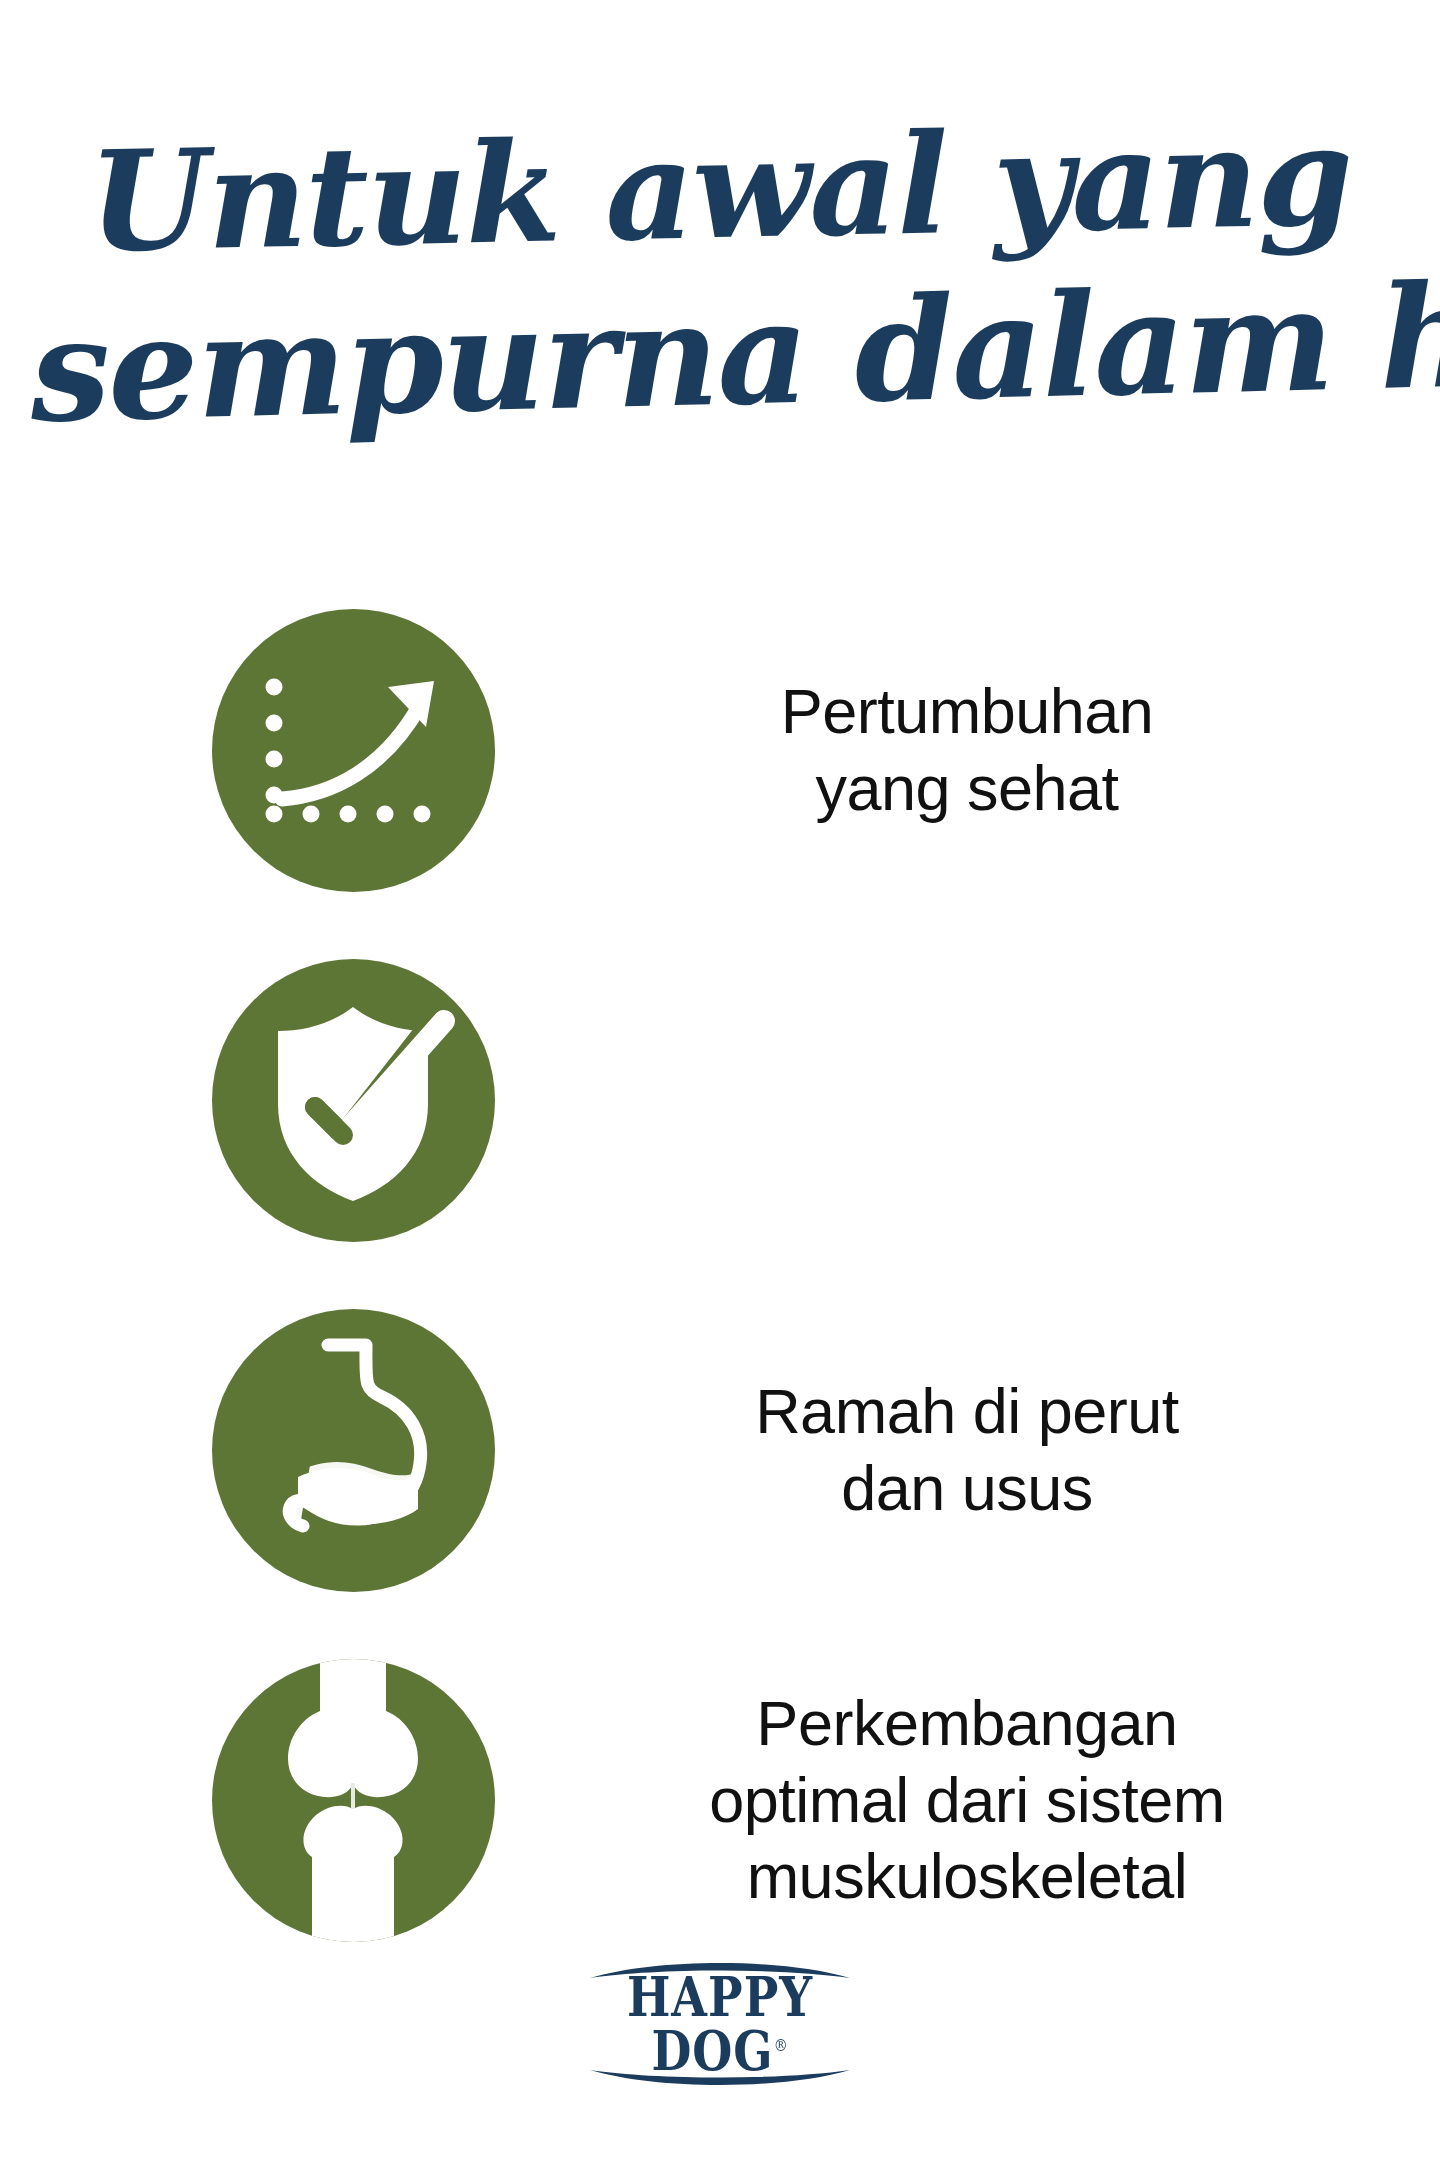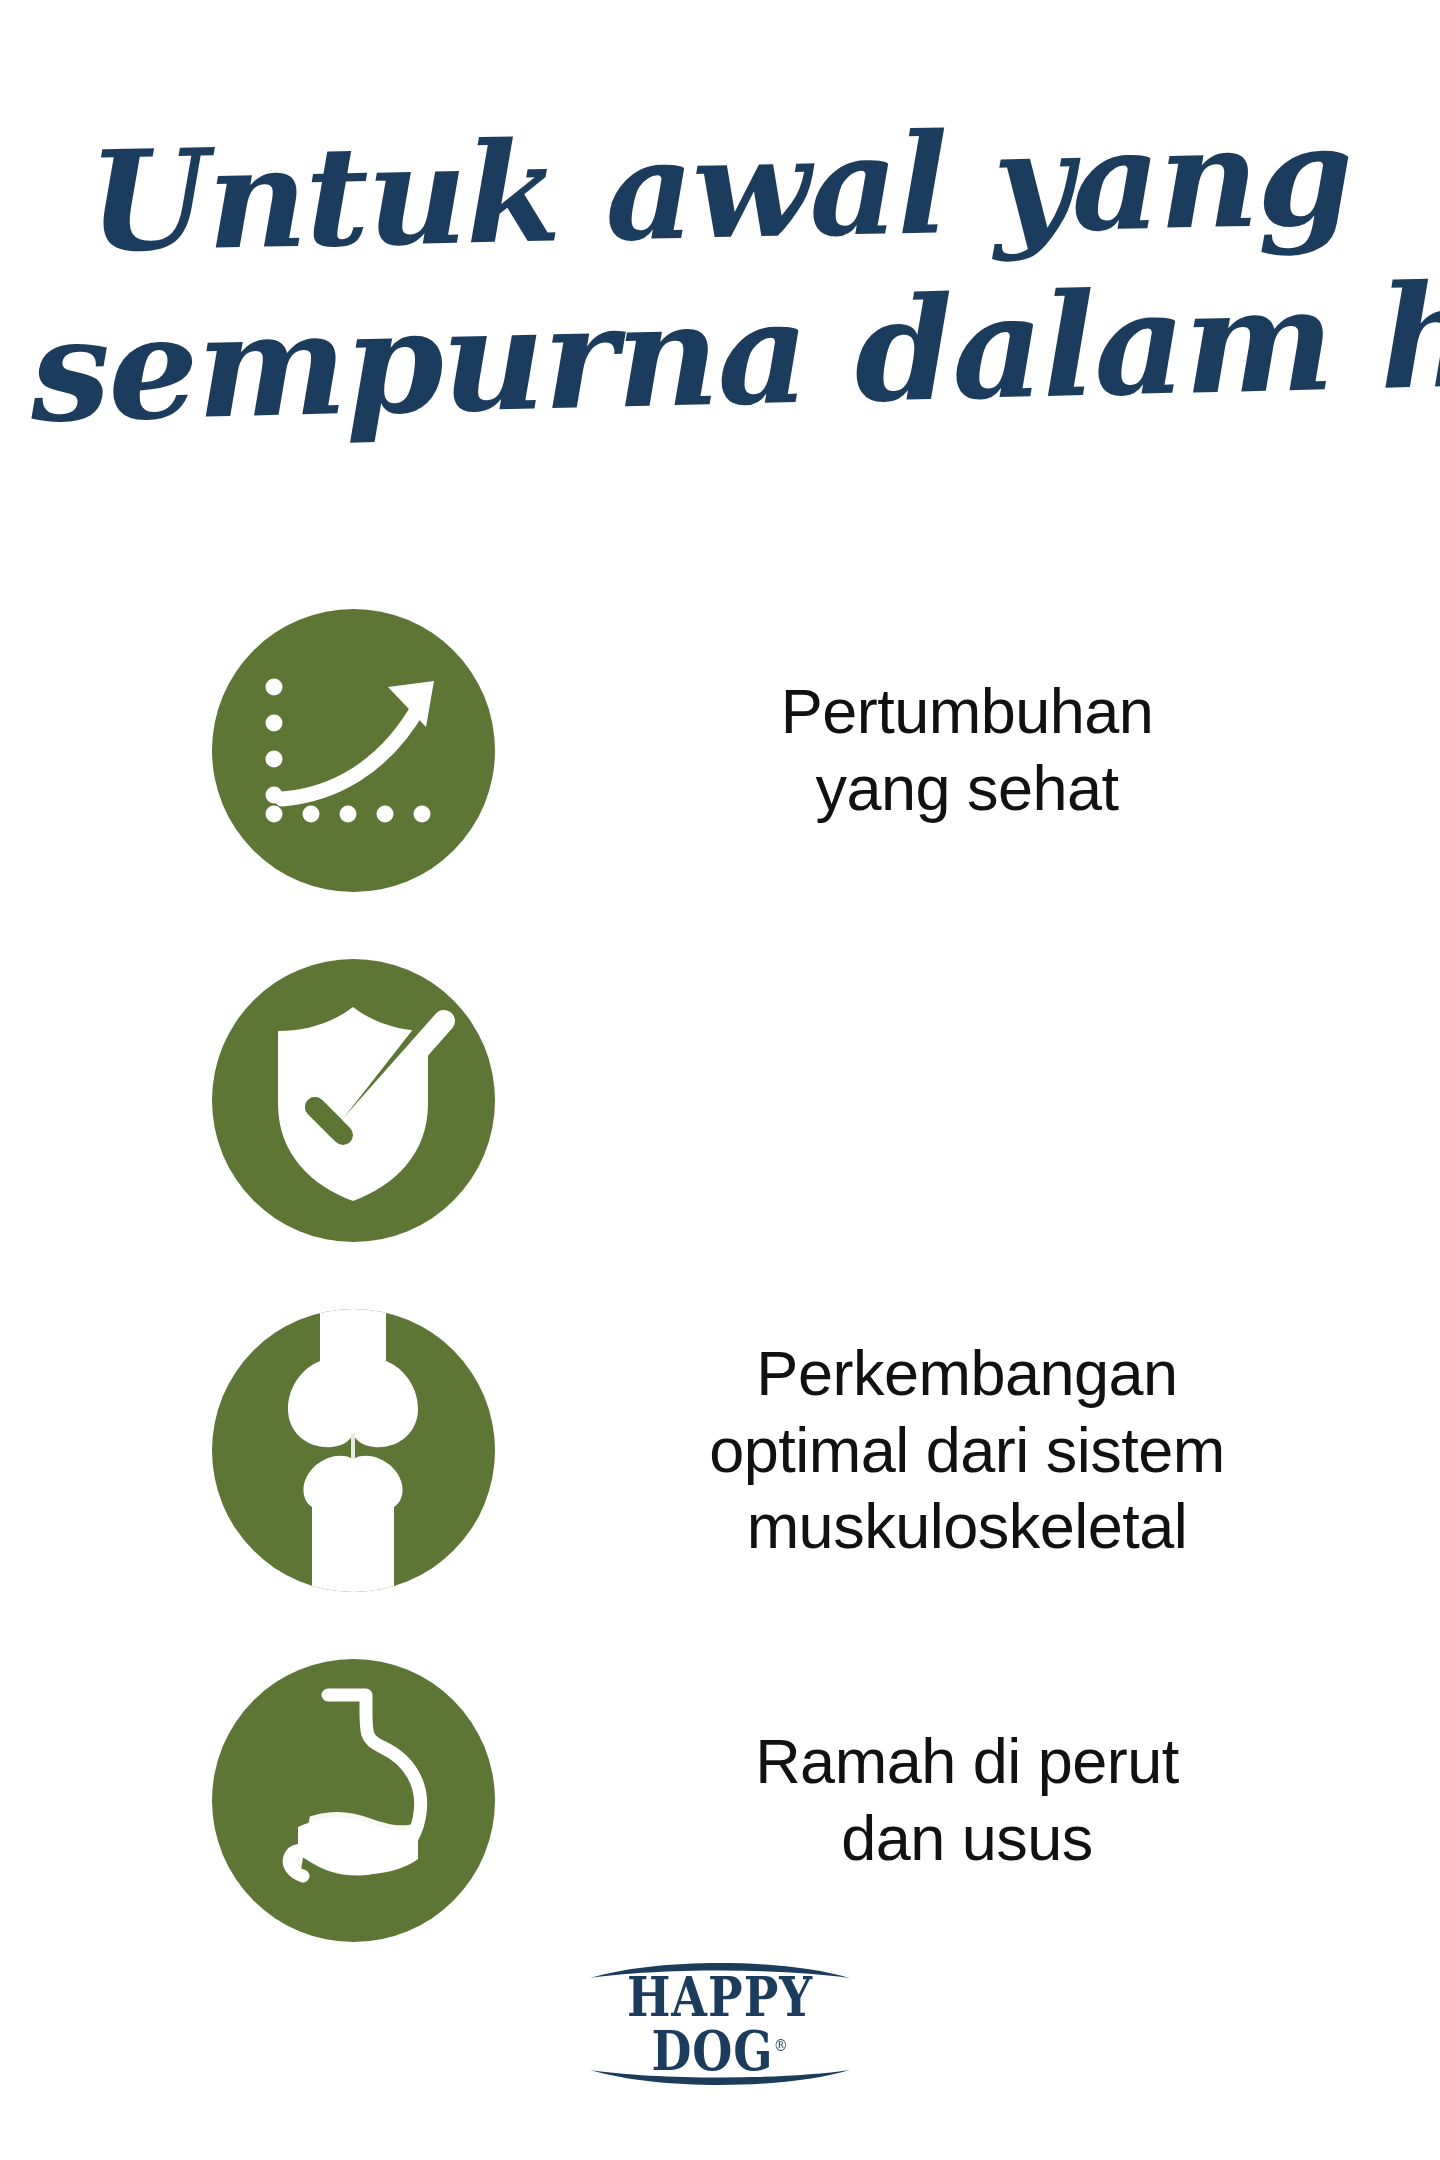--- a/index.html
+++ b/index.html
@@ -176,53 +176,53 @@
             <path d="M103 148 L131 176" stroke="#5d7535" stroke-width="20" fill="none" stroke-linecap="round"></path>
           </svg>
         </div>
       </div>
     </div>
 
     <div class="benefit-row">
       <div class="icon-wrap">
         <div class="icon-circle">
           <svg width="283" height="283" viewBox="0 0 283 283" aria-hidden="true">
-
-            <path d="M108 -10 L108 52 C 88 60, 76 80, 76 100 C 76 124, 96 140, 120 138 C 132 137, 140 130, 141 124 C 142 130, 150 137, 162 138 C 186 140, 206 124, 206 100 C 206 80, 194 60, 174 52 L174 -10 Z" fill="#ffffff"></path>
-
-            <path d="M141 150 C 132 144, 116 146, 104 156 C 88 170, 88 190, 100 198 L100 293 L182 293 L182 198 C 194 190, 194 170, 178 156 C 166 146, 150 144, 141 150 Z" fill="#ffffff"></path>
-
-            <path d="M141 124 L141 150" stroke="#e7ece0" stroke-width="4" fill="none"></path>
-          </svg>
-        </div>
-      </div>
-      <div class="benefit-text">Perkembangan
-optimal dari sistem
-muskuloskeletal</div>
-    </div>
-
-    <div class="benefit-row">
-      <div class="icon-wrap">
-        <div class="icon-circle">
-          <svg width="283" height="283" viewBox="0 0 283 283" aria-hidden="true">
             <defs>
               <clipPath id="stomachClip">
                 <path d="M118 34 L152 34 C 152 70, 150 78, 168 86 C 196 98, 210 124, 206 152 C 202 184, 176 206, 146 206 C 126 206, 112 200, 100 192 C 90 186, 80 188, 76 196 C 72 205, 78 214, 88 217"></path>
               </clipPath>
             </defs>
 
             <path d="M116 36 L154 36 C 154 74, 152 80, 170 88 C 198 101, 212 126, 208 154 C 204 188, 176 210, 146 210 C 124 210, 110 203, 98 195 C 89 189, 81 191, 78 198 C 75 206, 81 214, 91 217" stroke="#ffffff" stroke-width="13" fill="none" stroke-linecap="round" stroke-linejoin="round"></path>
 
             <path d="M82 164 C 110 150, 134 150, 160 160 C 182 168, 196 168, 210 162 L210 215 C 180 230, 120 230, 82 215 Z" fill="#ffffff" opacity="0.95" clip-path="url(#stomachClip)"></path>
             <path d="M86 168 C 112 156, 136 156, 162 166 C 182 174, 196 172, 206 166 L206 200 C 188 214, 150 220, 120 212 C 104 208, 92 198, 86 188 Z" fill="#ffffff"></path>
           </svg>
         </div>
       </div>
       <div class="benefit-text">Ramah di perut
 dan usus</div>
+    </div>
+
+    <div class="benefit-row">
+      <div class="icon-wrap">
+        <div class="icon-circle">
+          <svg width="283" height="283" viewBox="0 0 283 283" aria-hidden="true">
+
+            <path d="M108 -10 L108 52 C 88 60, 76 80, 76 100 C 76 124, 96 140, 120 138 C 132 137, 140 130, 141 124 C 142 130, 150 137, 162 138 C 186 140, 206 124, 206 100 C 206 80, 194 60, 174 52 L174 -10 Z" fill="#ffffff"></path>
+
+            <path d="M141 150 C 132 144, 116 146, 104 156 C 88 170, 88 190, 100 198 L100 293 L182 293 L182 198 C 194 190, 194 170, 178 156 C 166 146, 150 144, 141 150 Z" fill="#ffffff"></path>
+
+            <path d="M141 124 L141 150" stroke="#e7ece0" stroke-width="4" fill="none"></path>
+          </svg>
+        </div>
+      </div>
+      <div class="benefit-text">Perkembangan
+optimal dari sistem
+muskuloskeletal</div>
     </div>
 
   </div>
 
   <div class="footer">
     <div class="logo">
       <svg class="logo-swoosh-top" viewBox="0 0 264 26" aria-hidden="true">
         <path d="M2 22 C 70 2, 194 2, 262 22 C 194 12, 70 12, 2 22 Z" fill="#1b3c5d"></path>
       </svg>
       <div class="logo-word"><span>HAPPY DOG</span><span class="logo-reg">®</span></div>

